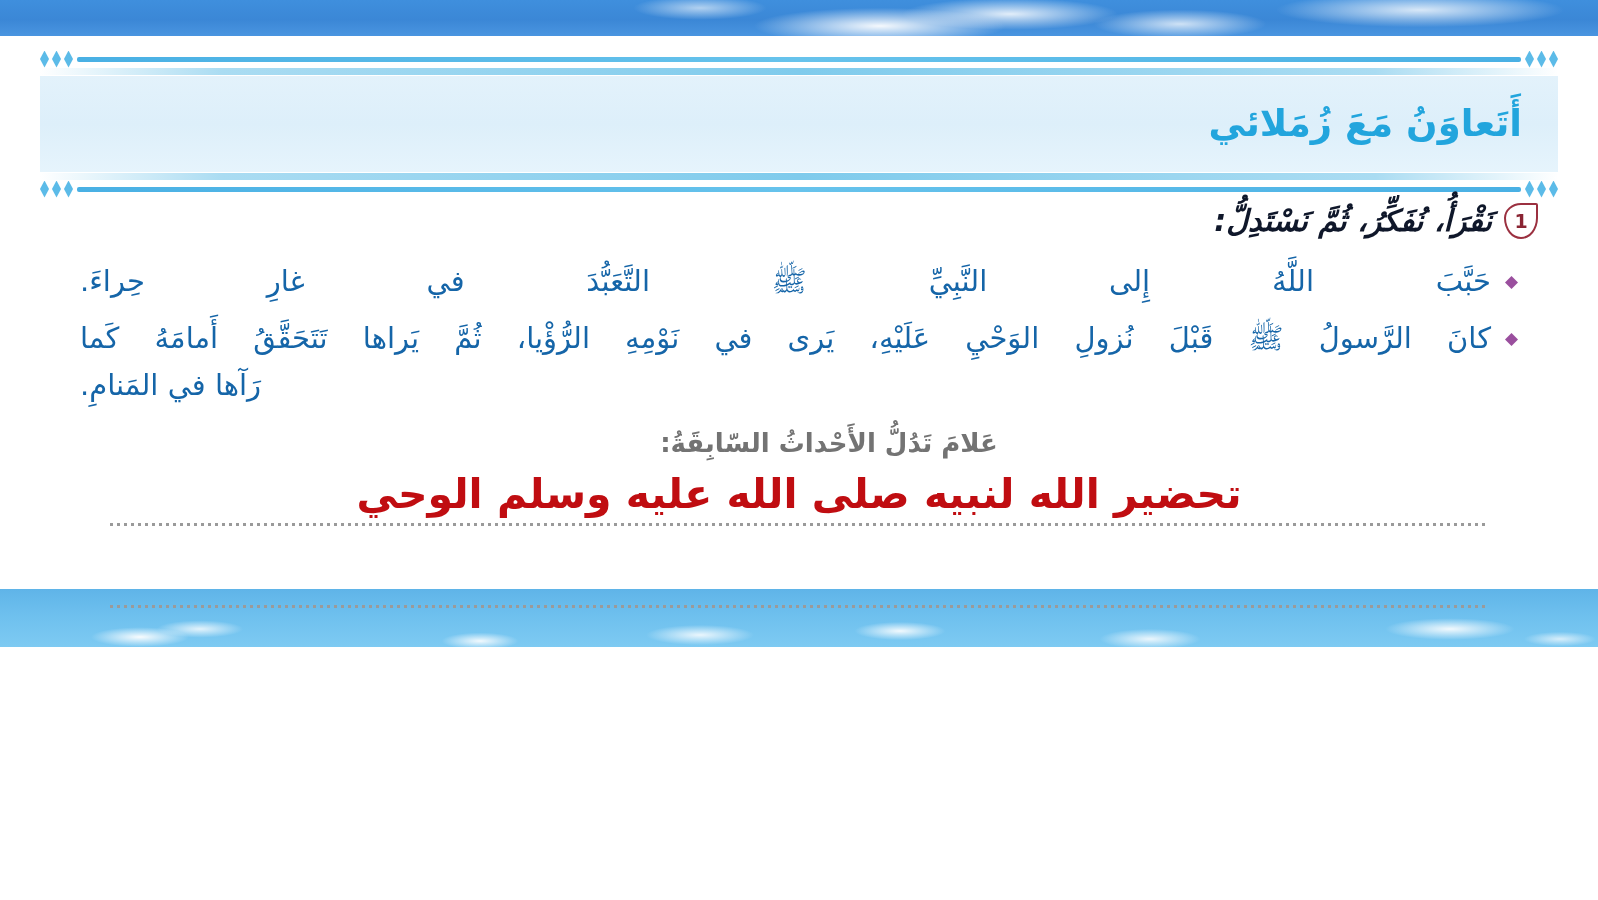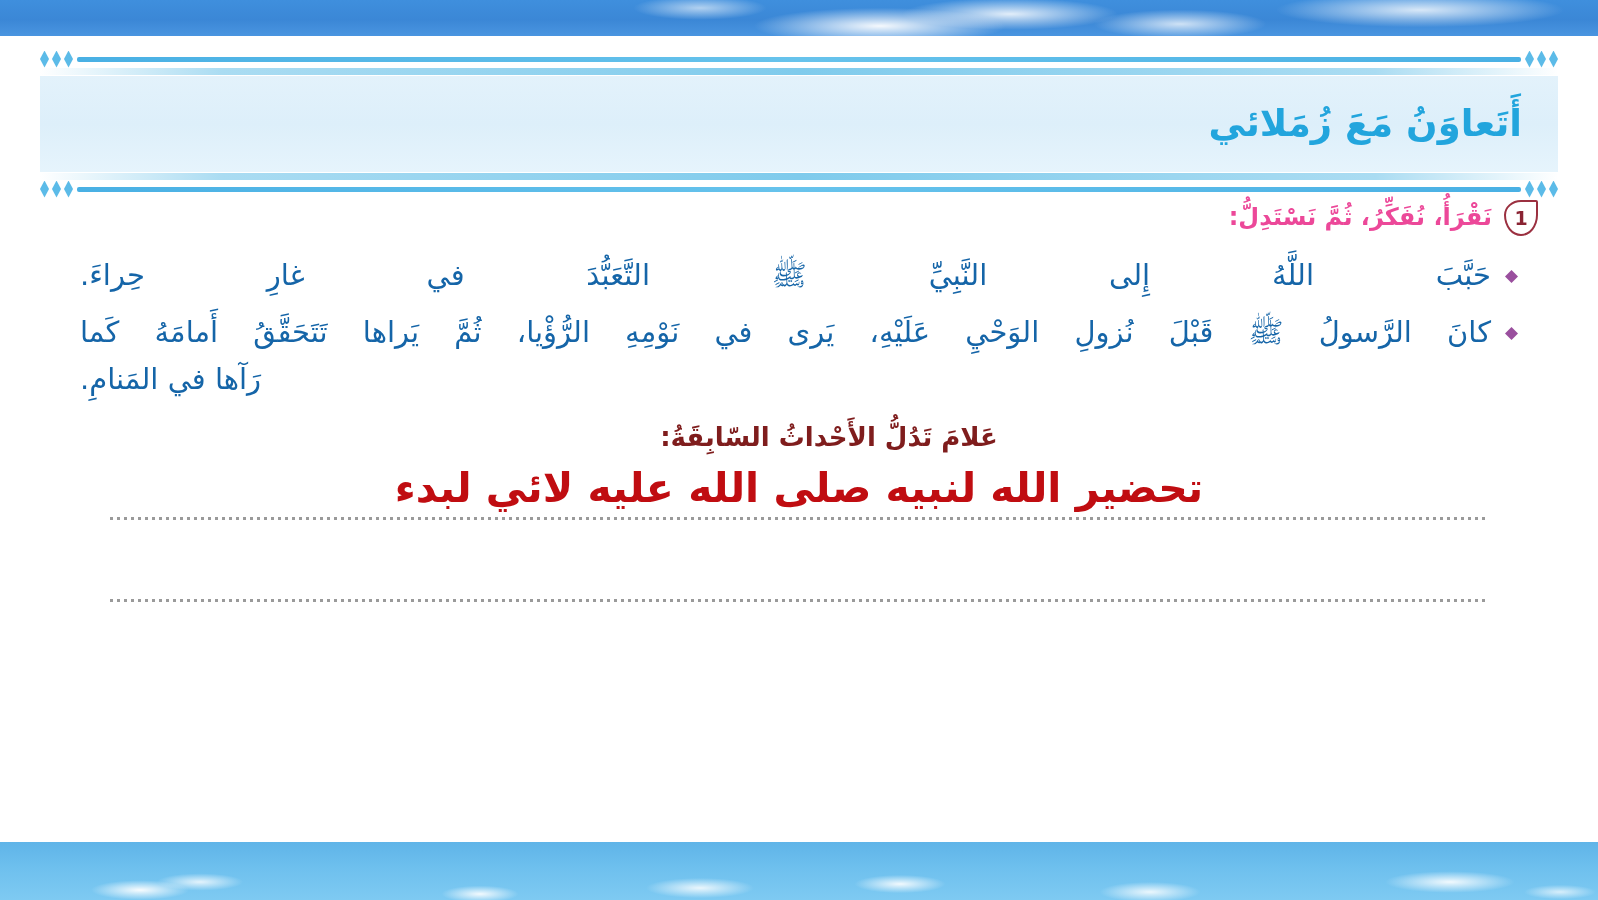--- a/index.html
+++ b/index.html
@@ -9,21 +9,21 @@
     width: 1598px;
     height: 900px;
     overflow: hidden;
     background: #ffffff;
     font-family: "DejaVu Sans", "Liberation Sans", sans-serif;
   }
 
   .page {
     position: relative;
     width: 1598px;
-    height: 900px;
+    height: 647px;
     background: #ffffff;
     overflow: hidden;
   }
 
   
   .sky-band-top {
     position: absolute;
     top: 0; left: 0;
     width: 1598px;
     height: 36px;
@@ -161,25 +161,26 @@
     border: 2px solid #9b3040;
     border-radius: 50% 50% 50% 50% / 42% 42% 58% 58%;
     border-top-right-radius: 2px;
     background: #ffffff;
   }
   .num-badge .num {
     position: relative;
     z-index: 2;
   }
   .question-text {
-    color: #ec4899;
-    font-size: 24px;
+    color: #0f172a;
+    font-size: 30px;
     font-weight: bold;
     line-height: 1.4;
     white-space: nowrap;
+    font-style: italic;
   }
 
   
   .bullet-block {
     margin-bottom: 10px;
     padding-right: 40px;
     padding-left: 40px;
   }
   .bullet-row {
     display: flex;
@@ -209,21 +210,21 @@
     text-align-last: left;
     direction: rtl;
   }
 
   
   .prompt-line {
     margin-top: 16px;
     margin-bottom: 4px;
     padding-left: 60px;
     text-align: center;
-    color: #7f1d1d;
+    color: #737373;
     font-size: 26px;
     font-weight: bold;
     line-height: 1.4;
   }
 
   
   .answer-area {
     position: relative;
     margin-top: 4px;
     padding: 0 70px;
@@ -313,17 +314,17 @@
           <span class="second-line">رَآها في المَنامِ.</span>
         </span>
       </div>
     </div>
 
     <div class="prompt-line">عَلامَ تَدُلُّ الأَحْداثُ السّابِقَةُ:</div>
 
     <div class="answer-area">
       <div class="dotted-rule r1"></div>
       <div class="dotted-rule r2"></div>
-      <div class="answer-line">تحضير الله لنبيه صلى الله عليه لائي لبدء</div>
+      <div class="answer-line">تحضير الله لنبيه صلى الله عليه وسلم الوحي</div>
     </div>
 
   </div>
 </div>
 
 </body></html>

